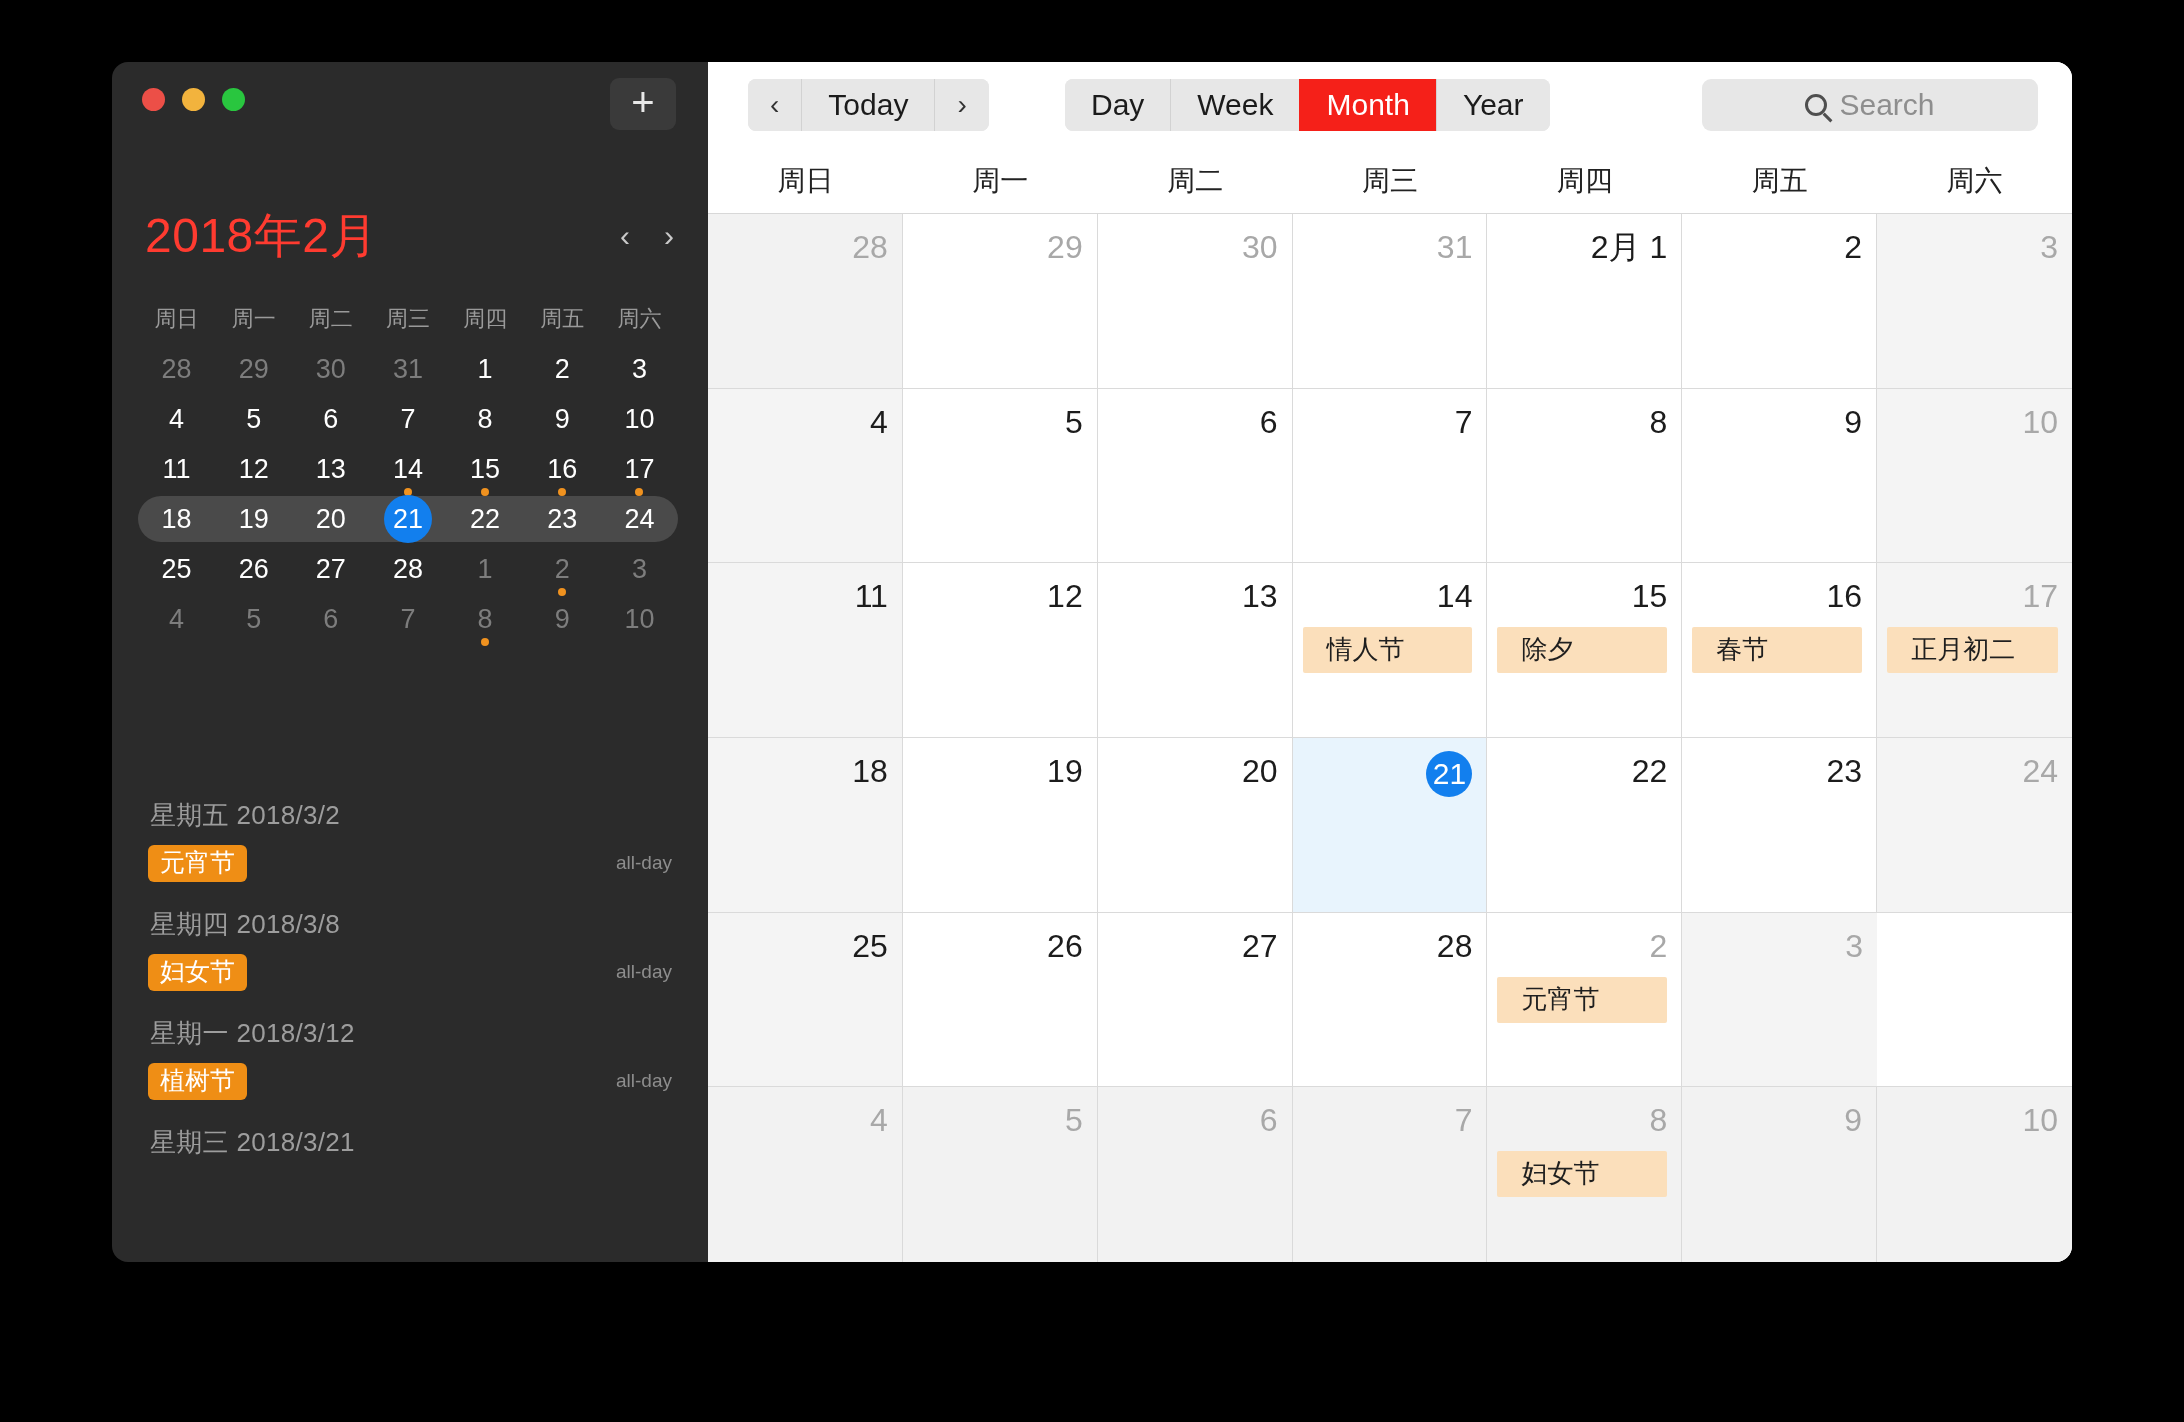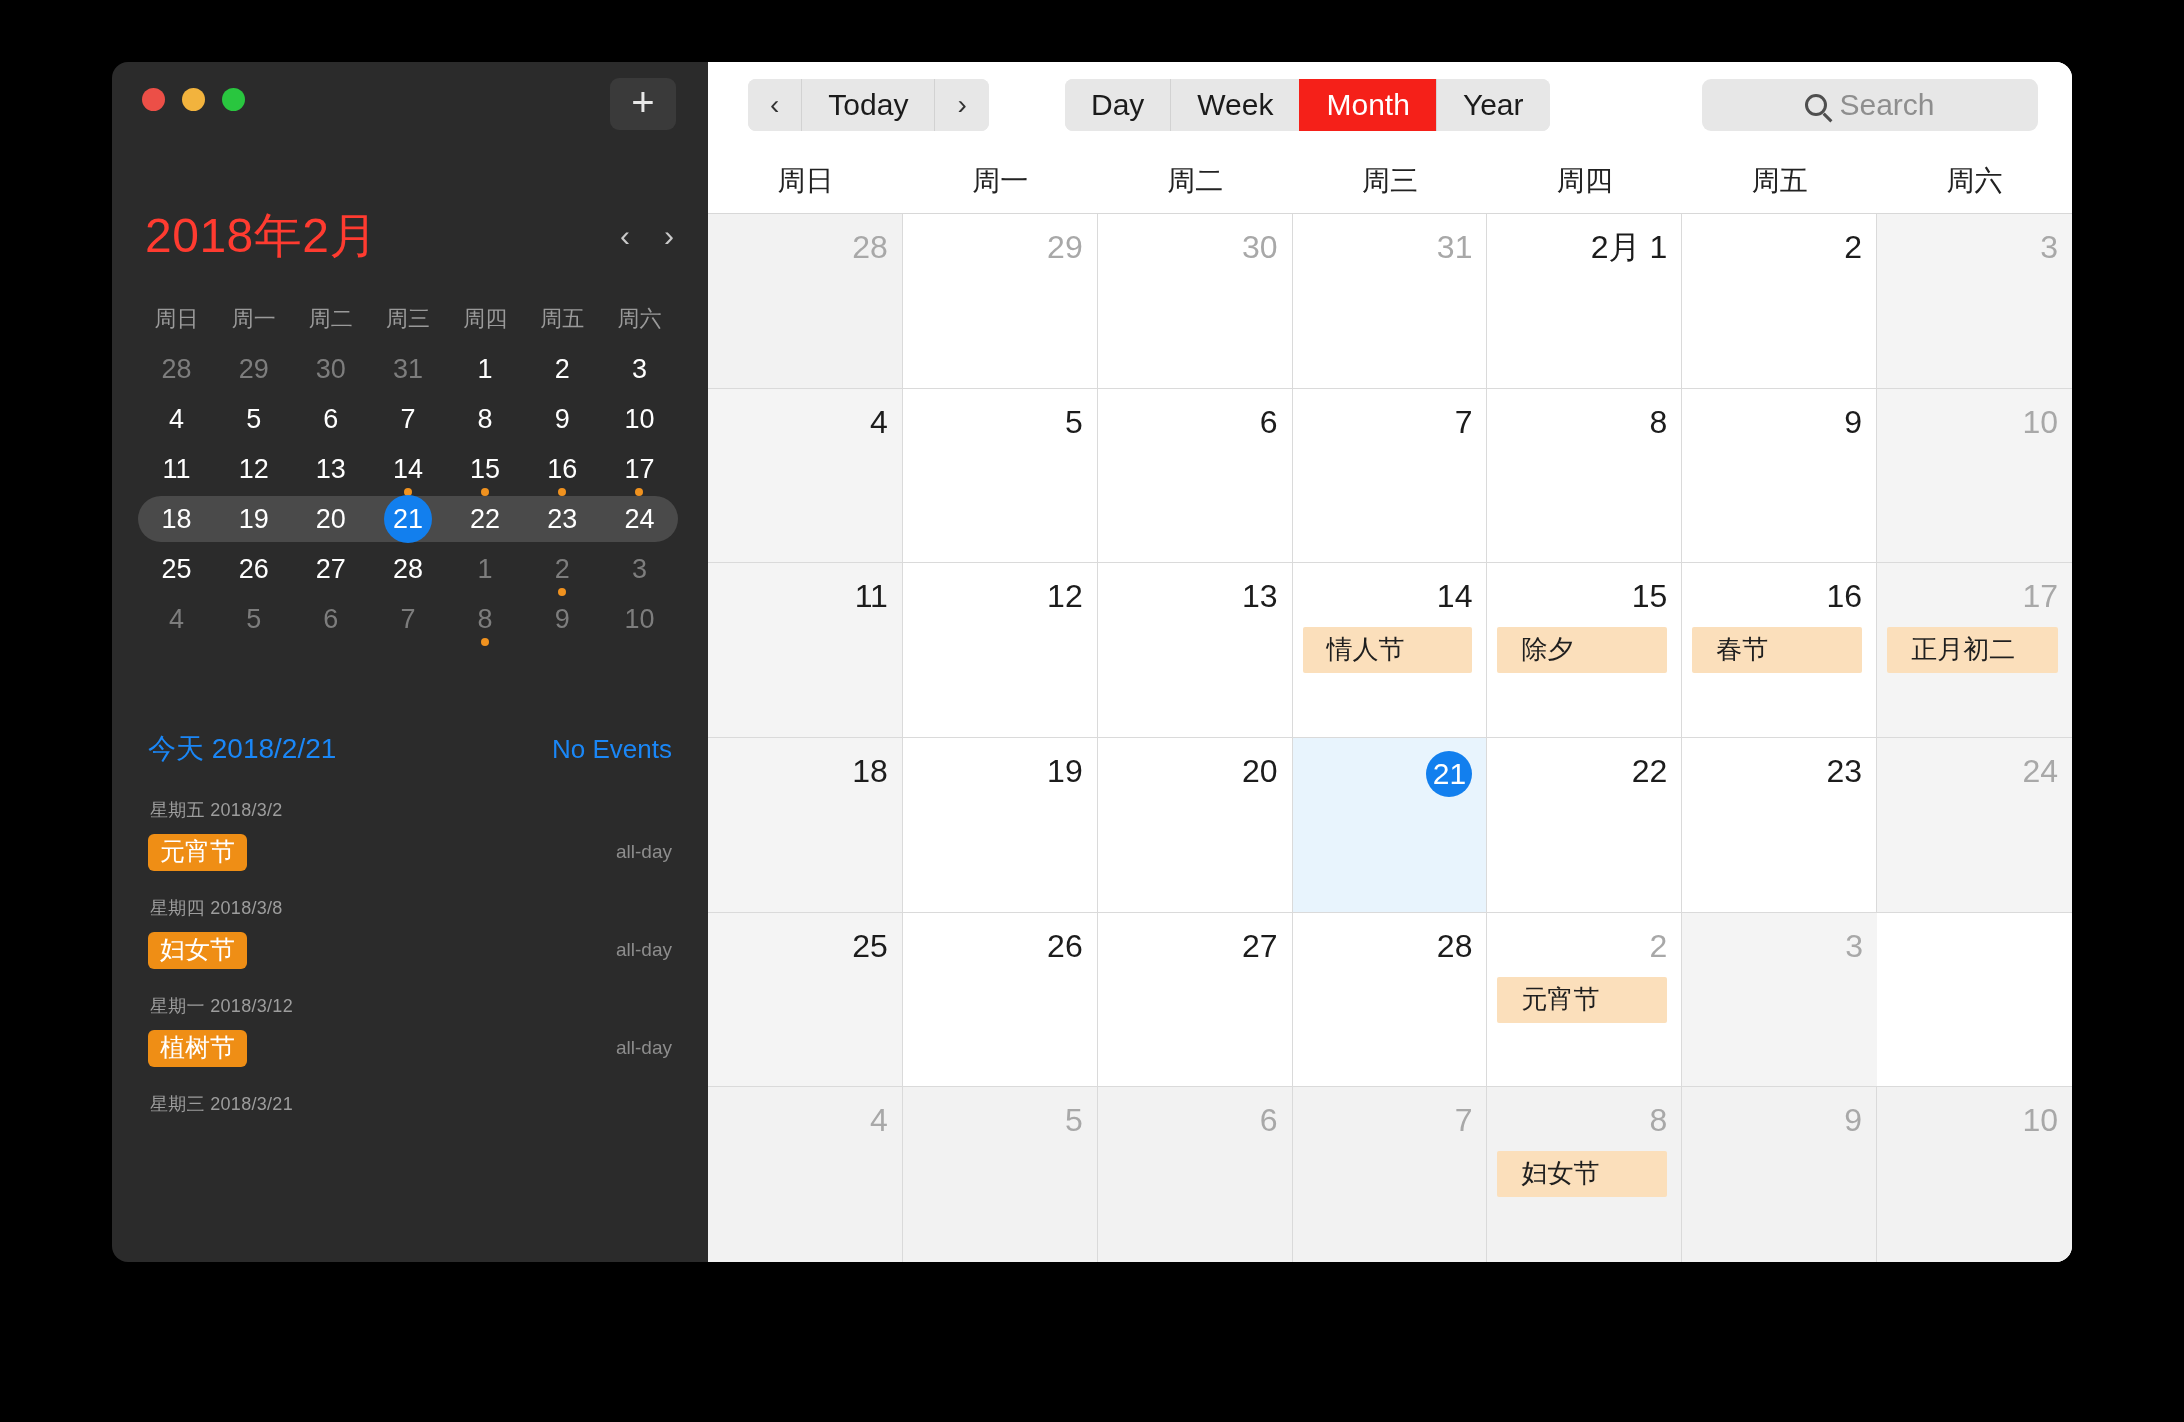--- a/index.html
+++ b/index.html
@@ -150,21 +150,21 @@
 
   .evlist {
     position: absolute;
     left: 36px; right: 36px;
     top: 720px; bottom: 96px;
     overflow: hidden;
   }
   .evgroup { margin-bottom: 6px; }
   .evdate {
     color: #9d9d9d;
-    font-size: 18px;
+    font-size: 26px;
     padding: 16px 0 8px 2px;
     letter-spacing: .3px;
   }
   .evrow { display: flex; align-items: center; height: 44px; }
   .evtag {
     background: #ef8e15;
     color: #fff;
     font-size: 25px;
     padding: 5px 12px 7px;
     border-radius: 6px;
@@ -519,24 +519,20 @@
               <div class="mini-cell dim">
                 <span class="num">9</span>
               </div>
               <div class="mini-cell dim">
                 <span class="num">10</span>
               </div>
             </div>
           </div>
       </div>
 
-      <div class="today-bar">
-        <div class="today-label">今天 2018/2/21</div>
-        <div class="noevents">No Events</div>
-      </div>
 
       <div class="evlist" id="event-list">
           <div class="evgroup">
             <div class="evdate">星期五 2018/3/2</div>
             <div class="evrow">
               <div class="evtag">元宵节</div>
               <div class="evtime">all-day</div>
             </div>
           </div>
           <div class="evgroup">

